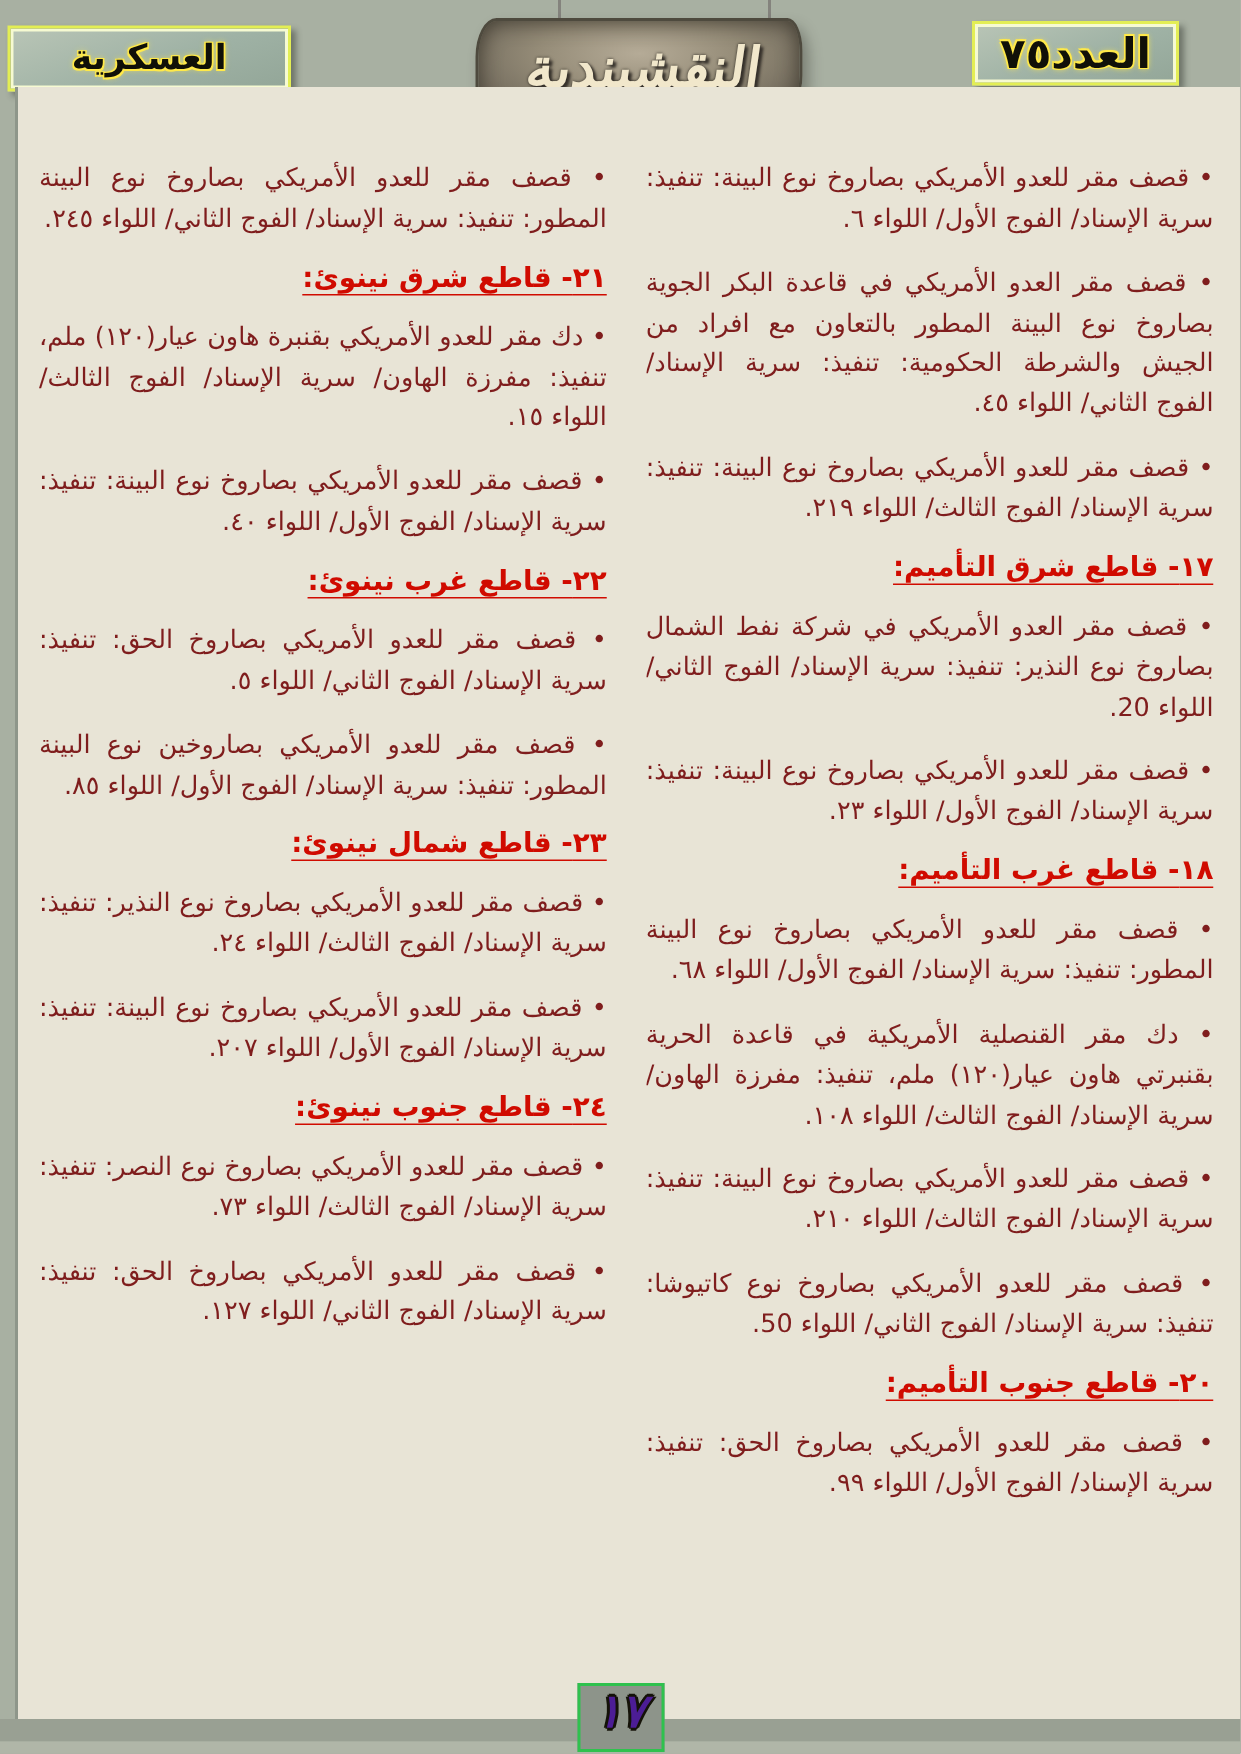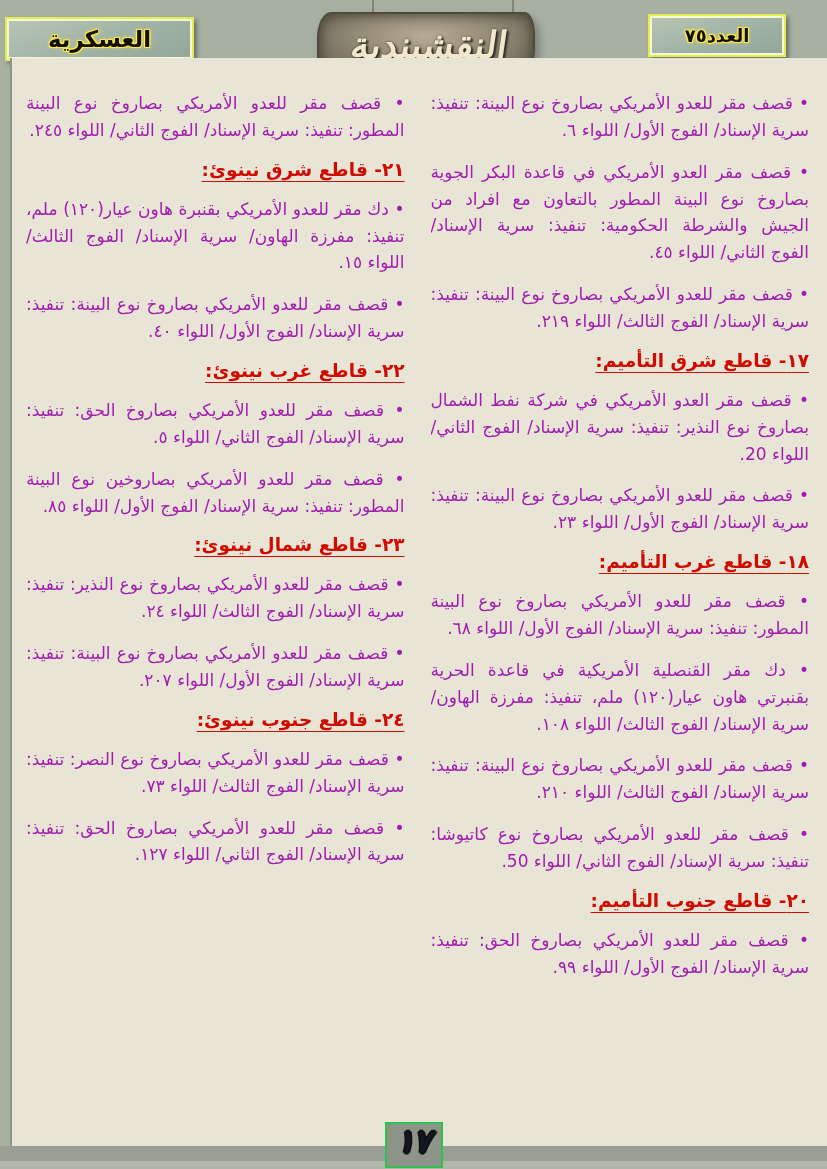--- a/index.html
+++ b/index.html
@@ -36,21 +36,21 @@
   .badge{
     position:absolute;
     display:flex;align-items:center;justify-content:center;
     background:linear-gradient(160deg,#b9c5b6 0%,#9fb2a5 55%,#93a698 100%);
     border:2px solid #e3ee54;
     box-shadow:inset 0 0 0 2px #f6fad2, 3px 3px 4px rgba(40,45,38,.45);
     color:#101008;
     font-weight:bold;
     text-shadow:0 0 4px #ffe94a, 1px 1px 0 #ffe94a, -1px -1px 0 #ffe94a, 1px -1px 0 #ffe94a, -1px 1px 0 #ffe94a;
   }
-  .badge-issue{ left:648px;top:14px;width:134px;height:39px;font-size:18px; }
+  .badge-issue{ left:648px;top:14px;width:134px;height:39px;font-size:28px; }
   .badge-series{ right:633px;top:17px;width:185px;height:40px;font-size:23px; }
 
   
   .plaque-string{
     position:absolute;top:0;width:2px;height:17px;background:#84837d;
   }
   .plaque{
     position:absolute;
     left:317px;top:12px;width:214px;height:62px;
     background:
@@ -75,25 +75,25 @@
   .columns{
     position:absolute;
     top:32px;right:8px;left:4px;bottom:0;
     display:flex;
     gap:26px;
     padding:0 10px;
     direction:rtl;
   }
   .col{flex:1 1 0;overflow:hidden;}
   .bullet{
-    color:#a21caf;
+    color:#7f1d1d;
     font-size:17px;
     line-height:1.58;
     text-align:justify;
-    margin:0 0 15px;
+    margin:16px 0 15px;
   }
   .heading{
     color:#d00b00;
     font-size:18.5px;
     font-weight:600;
     text-decoration:underline;
     text-underline-offset:5px;
     text-align:right;
     margin:2px 0 16px;
   }
@@ -105,21 +105,21 @@
     background:#8d948a;
     border:2px solid #2fc14e;
     display:flex;align-items:flex-start;justify-content:center;
     z-index:6;
     overflow:visible;
   }
   .page-num span{
     font-size:31px;
     font-weight:bold;
     font-style:italic;
-    color:#0f172a;
+    color:#4c1d95;
     line-height:1.1;
     text-shadow:
       2px 0 0 #141208,-2px 0 0 #141208,0 2px 0 #141208,0 -2px 0 #141208,
       1px 1px 0 #141208,-1px -1px 0 #141208,1px -1px 0 #141208,-1px 1px 0 #141208;
   }
 </style>
 </head>
 <body>
 
 <div class="page">

